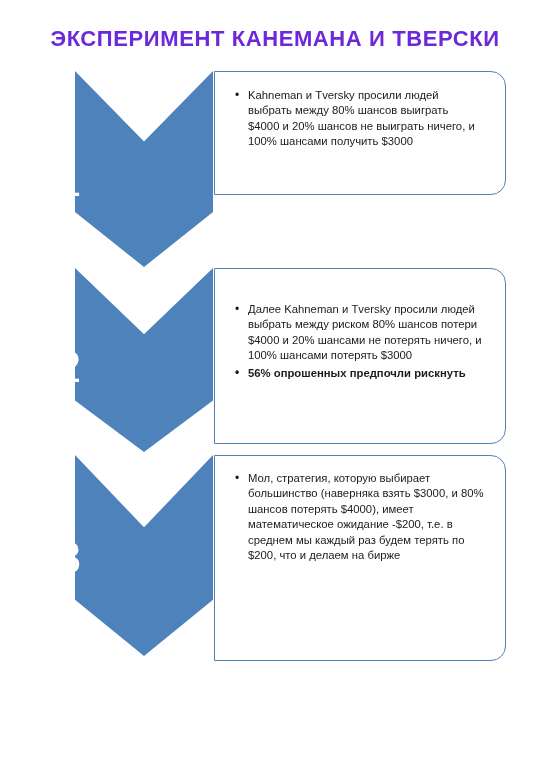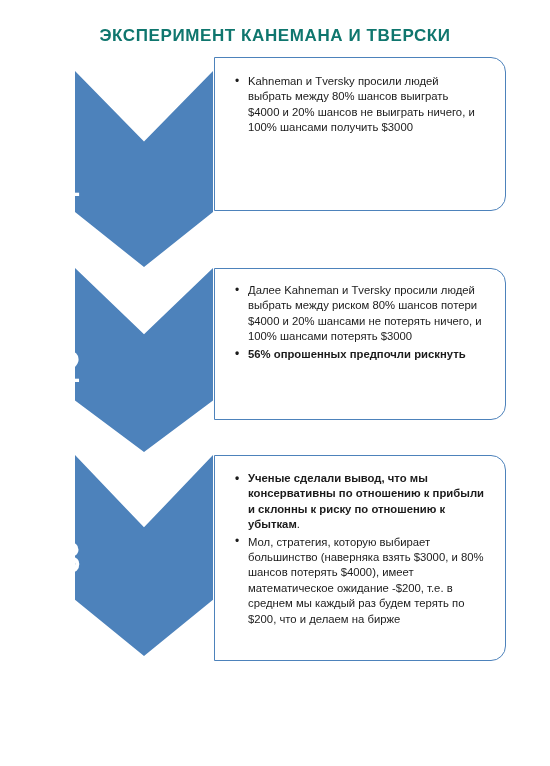--- a/index.html
+++ b/index.html
@@ -15,24 +15,24 @@
     overflow: hidden;
   }
 
   #page-title {
     position: absolute;
     left: 0;
     top: 26px;
     width: 550px;
     text-align: center;
     font-family: "Liberation Sans", sans-serif;
-    font-size: 17px;
+    font-size: 22px;
     font-weight: bold;
     letter-spacing: 0.6px;
-    color: #0f766e;
+    color: #6d28d9;
     white-space: nowrap;
   }
 
   .step {
     position: absolute;
     left: 0;
     width: 550px;
   }
 
   
@@ -95,25 +95,25 @@
     line-height: 15.4px;
   }
   ul.bullets > li.bold {
     font-weight: bold;
   }
   .tail-normal { font-weight: normal; }
 
   
   #step-1 .chevron { top: 71px;  height: 196px; }
   #step-1 .chevron-number { top: 159px; }
-  #step-1 .card { top: 57px; height: 154px; padding: 16px 28px 10px 18px; }
+  #step-1 .card { top: 71px; height: 124px; padding: 16px 28px 10px 18px; }
 
   #step-2 .chevron { top: 268px; height: 184px; }
   #step-2 .chevron-number { top: 345px; }
-  #step-2 .card { top: 268px; height: 152px; padding: 14px 10px 10px 18px; }
+  #step-2 .card { top: 268px; height: 176px; padding: 33px 10px 10px 18px; }
 
   #step-3 .chevron { top: 455px; height: 201px; }
   #step-3 .chevron-number { top: 536px; }
   #step-3 .card { top: 455px; height: 206px; padding: 15px 12px 10px 18px; }
 </style>
 </head>
 <body>
 
 <div id="page-title">ЭКСПЕРИМЕНТ КАНЕМАНА И ТВЕРСКИ</div>
 
@@ -136,17 +136,16 @@
       <li class="bold">56% опрошенных предпочли рискнуть</li>
     </ul>
   </div>
 </div>
 
 <div class="step" id="step-3">
   <div class="chevron"></div>
   <div class="chevron-number">3</div>
   <div class="card">
     <ul class="bullets">
-      <li class="bold"><span>Ученые сделали вывод, что  мы консервативны по отношению к прибыли и склонны к риску по отношению к убыткам</span><span class="tail-normal">.</span></li>
       <li>Мол, стратегия, которую выбирает большинство (наверняка взять $3000, и 80% шансов потерять $4000), имеет математическое ожидание -$200, т.е. в среднем мы каждый раз будем терять по $200, что и делаем на бирже</li>
     </ul>
   </div>
 </div>
 
 </body></html>

